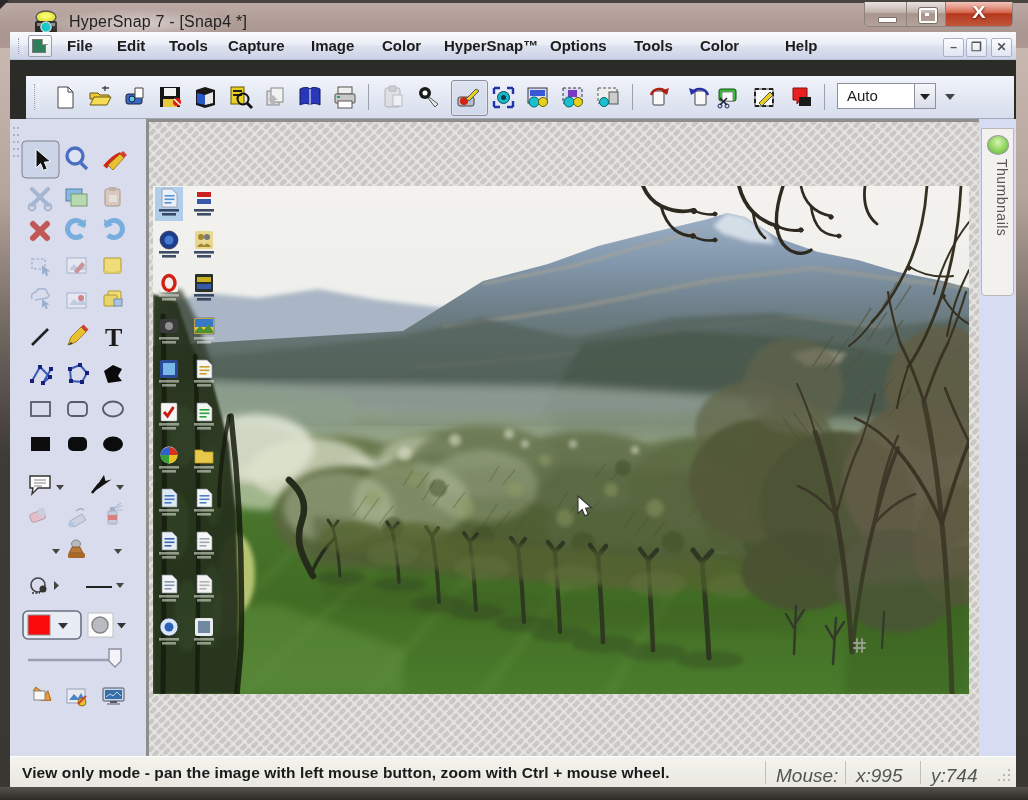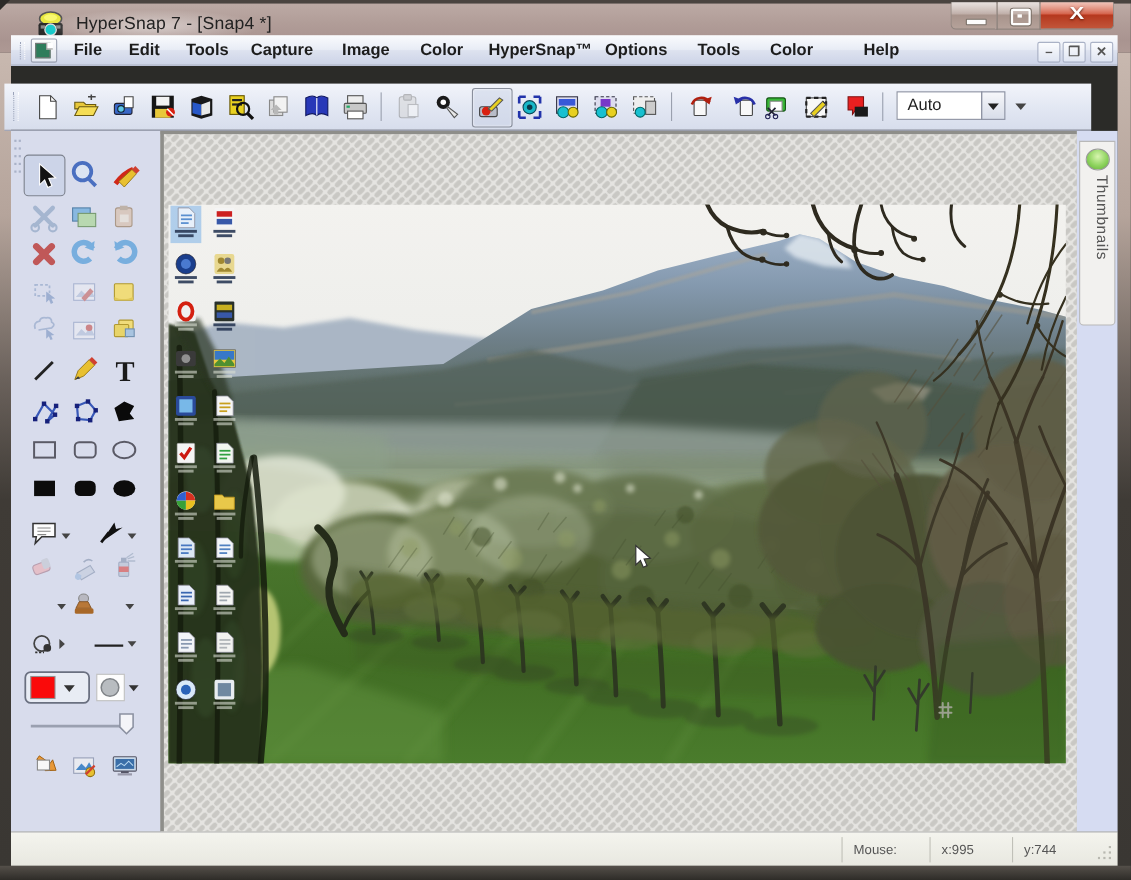--- a/index.html
+++ b/index.html
@@ -37,21 +37,21 @@
 #mdiicon{position:absolute;left:18px;top:3px;width:22px;height:20px;border:1px solid #9aa0b0;
  background:linear-gradient(#fdfdfd,#e2e6ef);border-radius:2px;}
 #mdiicon .pic{position:absolute;left:3px;top:3px;width:12px;height:12px;background:#2e7d5b;border:1px solid #777;}
 #mdiicon .fold{position:absolute;right:3px;top:3px;width:5px;height:5px;background:#fff;border-left:1px solid #999;border-bottom:1px solid #999;}
 .menu{position:absolute;top:5px;font-size:15px;font-weight:bold;color:#1c1c1c;}
 
 .mdib{position:absolute;top:6px;width:21px;height:19px;border:1px solid #aab2c6;border-radius:2px;
  background:linear-gradient(#fbfcfe,#dfe5f2);color:#555;text-align:center;line-height:17px;
  font-size:12px;font-weight:bold;box-sizing:border-box;}
 
-#toolbar{position:absolute;left:4px;top:76px;width:988px;height:43px;
+#toolbar{position:absolute;left:26px;top:76px;width:988px;height:43px;
  background:linear-gradient(#f2f4fa,#e3e8f3 50%,#d7ddec);
  border-bottom:1px solid #a0a6b8;box-sizing:border-box;}
 .tsep{position:absolute;top:8px;width:1px;height:26px;background:#9aa0ae;}
 .ticon{position:absolute;top:9px;width:25px;height:25px;}
 #selbox{position:absolute;left:425px;top:4px;width:35px;height:34px;border:1px solid #8a8f9c;
  border-radius:3px;background:rgba(200,208,228,.45);box-shadow:inset 0 0 2px #fff;}
 #autobox{position:absolute;left:811px;top:7px;width:78px;height:26px;background:#fff;
  border:1px solid #8a90a0;box-sizing:border-box;font-size:15px;color:#222;padding:3px 0 0 9px;}
 #autodrop{position:absolute;left:888px;top:7px;width:22px;height:26px;border:1px solid #8a90a0;
  background:linear-gradient(#f6f7fa,#d8dde9);box-sizing:border-box;}
@@ -68,21 +68,21 @@
  border:1px solid #b8b8b8;border-radius:0 0 4px 4px;box-sizing:border-box;}
 #thumbtab .orb{position:absolute;left:5px;top:6px;width:20px;height:18px;border-radius:50%;
  background:radial-gradient(circle at 50% 35%,#d8f5b0,#8ed35e 55%,#5fae35);border:1px solid #999;}
 #thumbtab .txt{position:absolute;left:4px;top:30px;width:24px;font-size:14px;color:#555;
  writing-mode:vertical-rl;letter-spacing:.5px;}
 
 #statusbar{position:absolute;left:10px;top:756px;width:1006px;height:31px;
  background:linear-gradient(#f4f4ee,#e8e8e0);border-top:1px solid #fff;box-sizing:border-box;}
 #statusbar .txt{position:absolute;left:12px;top:7px;font-size:15.5px;font-weight:bold;color:#1a1a1a;letter-spacing:.1px;}
 #statusbar .seg{position:absolute;top:4px;height:23px;border-left:1px solid #c0c0b8;color:#555;
- font-size:12px;padding:4px 0 0 10px;box-sizing:border-box;}
+ font-size:19px;padding:4px 0 0 10px;box-sizing:border-box;font-style:italic;}
 </style>
 </head>
 <body>
 <div id="win">
   <div id="titlebar"></div>
   <div id="frame-top"></div>
   <div id="border-left"></div>
   <div id="border-right"></div>
   <div id="border-bottom"></div>
 
@@ -819,20 +819,21 @@
       </g>
     <path d="M425,310 l0,17.5 l4.2,-4 l2.6,6.2 l3.4,-1.5 l-2.6,-6 l5.6,-0.6 z" fill="#fff" stroke="#333" stroke-width="1.1"></path>
   </svg>
   <div id="rightstrip"></div>
   <div id="thumbtab">
       <div class="orb"></div>
       <div class="txt">Thumbnails</div>
     </div>
 
   <div id="statusbar">
+    <div class="txt">View only mode - pan the image with left mouse button, zoom with Ctrl + mouse wheel.</div>
     <div class="seg" style="left:755px;width:80px;">Mouse:</div>
     <div class="seg" style="left:835px;width:75px;">x:995</div>
     <div class="seg" style="left:910px;width:78px;">y:744</div>
     <svg style="position:absolute;right:4px;bottom:4px" width="14" height="14">
       <g fill="#b8b8b0">
           <rect x="10" y="10" width="2" height="2"></rect>
           <rect x="10" y="5" width="2" height="2"></rect>
       <rect x="5" y="10" width="2" height="2"></rect>
           <rect x="10" y="0" width="2" height="2"></rect>
       <rect x="5" y="5" width="2" height="2"></rect>

